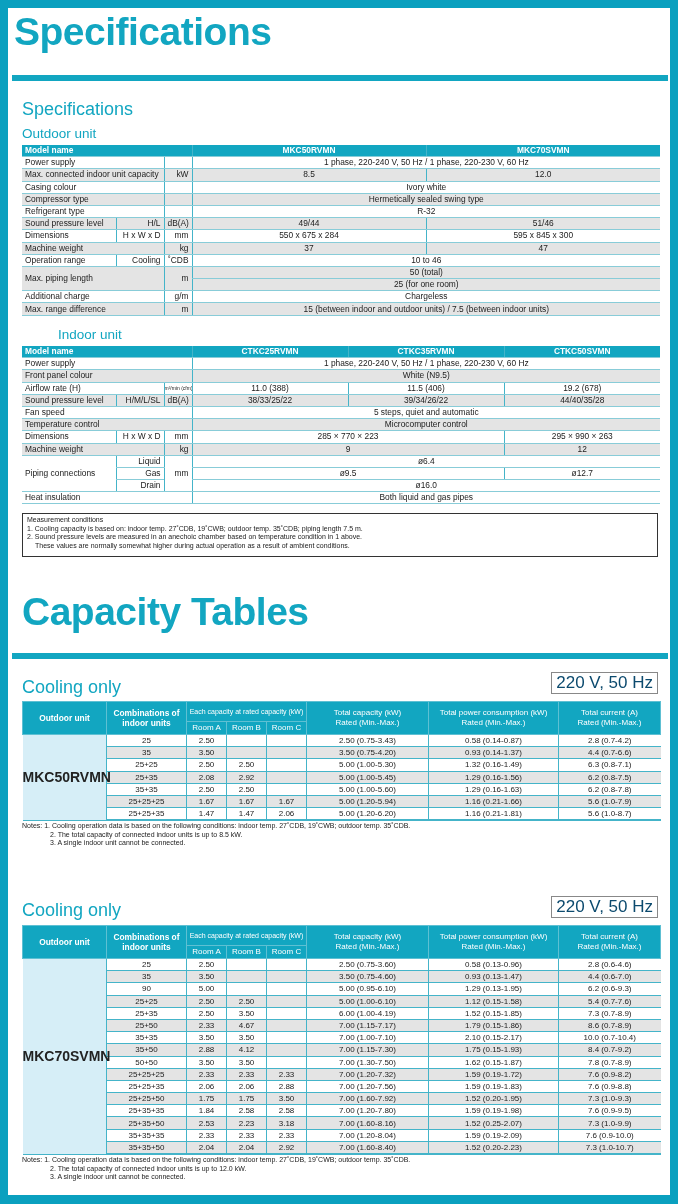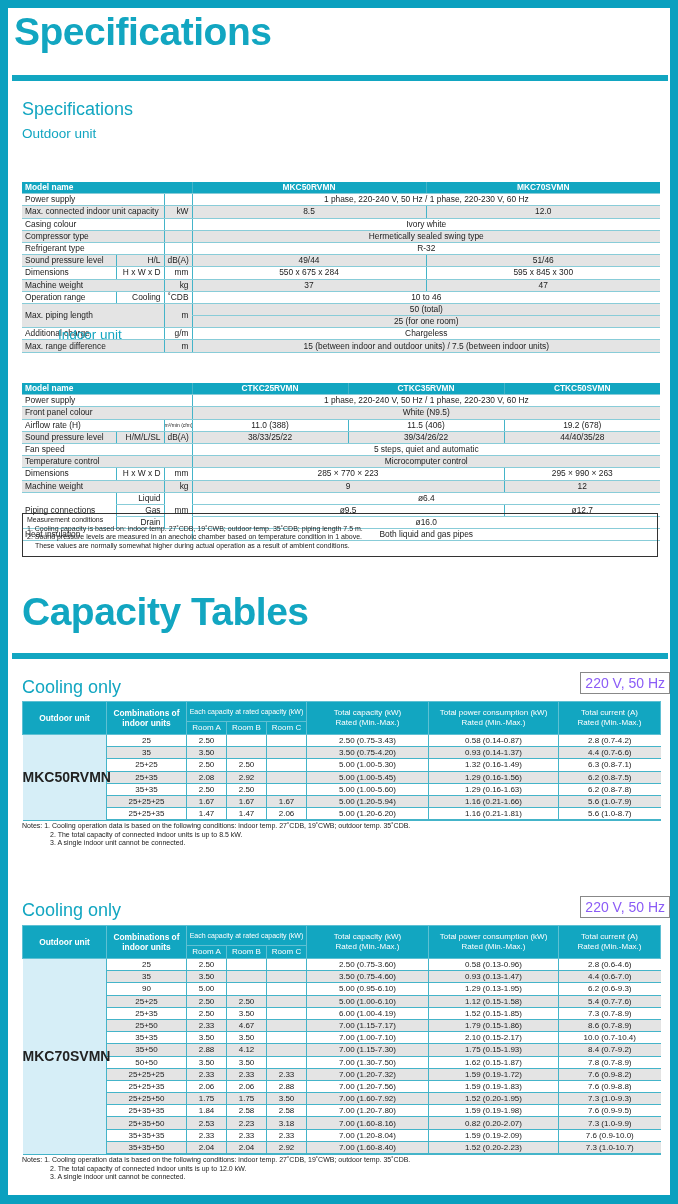--- a/index.html
+++ b/index.html
@@ -3,31 +3,31 @@
 <meta charset="utf-8">
 <style>
   html,body{margin:0;padding:0;background:#fff;}
   body{width:678px;height:1204px;overflow:hidden;font-family:"Liberation Sans",sans-serif;color:#222;}
   .frame{position:absolute;left:0;top:0;width:678px;height:1204px;box-sizing:border-box;border-left:8px solid #0aa0bf;border-right:8px solid #0aa0bf;border-top:8px solid #0aa0bf;}
   .sec-title{position:absolute;left:14px;font-weight:bold;color:#12a6c1;font-size:39px;letter-spacing:-0.5px;}
   .sec-bar{position:absolute;left:12px;width:656px;height:6px;background:#12a6c1;}
   .sub-title{position:absolute;left:22px;color:#12a6c1;font-size:18px;}
   .sub-sub{position:absolute;left:22px;color:#12a6c1;font-size:13.5px;}
   table{border-collapse:collapse;position:absolute;}
-  .spec{left:22px;width:638px;font-size:8.4px;table-layout:fixed;margin-top:37px;}
+  .spec{left:22px;width:638px;font-size:8.4px;table-layout:fixed;}
   .spec td{height:11.2px;padding:0 3px;border-bottom:1px solid #88ccd8;white-space:nowrap;overflow:hidden;line-height:11px;}
   .spec tr:nth-child(odd) td{background:#ffffff;}
   .spec tr.alt td{background:#e4e4e4;}
   .spec tr.head td{background:#12a6c1;color:#fff;font-weight:bold;}
   .spec td.v{text-align:center;border-left:1px solid #44b4c9;}
   .spec td.c{text-align:right;}
   .spec td.bl{border-left:1px solid #44b4c9;}
   .box{position:absolute;left:22px;top:513px;width:636px;height:44px;border:1px solid #333;font-size:7px;line-height:8.5px;padding:2px 4px;box-sizing:border-box;}
   .box div{white-space:nowrap;}
-  .volt{position:absolute;right:8px;border:1px solid #888;color:#8b5cf6;font-size:14px;padding:0 4px;height:20px;line-height:20px;}
+  .volt{position:absolute;right:20px;border:1px solid #888;color:#0c4a6e;font-size:17px;padding:0 4px;height:20px;line-height:20px;}
   .cap{left:22px;width:638px;font-size:8px;table-layout:fixed;}
   .cap th{background:#12a6c1;color:#fff;font-weight:normal;border:1px solid #5ec0d3;text-align:center;padding:0;line-height:10px;}
   .cap th.b{font-weight:bold;font-size:8.4px;}
   .cap th.sm{font-size:7px;}
   .cap td{height:11.2px;padding:0;text-align:center;border-left:1px solid #44b4c9;border-bottom:1px solid #44b4c9;line-height:11px;white-space:nowrap;}
   .cap tr.alt td{background:#e4e4e4;}
   .cap td.model{background:#d6eef7 !important;font-weight:bold;font-size:14px;border-left:none;}
   .cap tr:last-child td{border-bottom:2px solid #44b4c9;}
   .notes{position:absolute;left:22px;font-size:7px;line-height:8.5px;}
   .notes .ind{padding-left:28px;}
@@ -490,21 +490,21 @@
         <td>7.00 (1.20-7.80)</td>
         <td>1.59 (0.19-1.98)</td>
         <td>7.6 (0.9-9.5)</td>
       </tr>
       <tr class="alt">
         <td>25+35+50</td>
         <td>2.53</td>
         <td>2.23</td>
         <td>3.18</td>
         <td>7.00 (1.60-8.16)</td>
-        <td>0.82 (0.20-2.07)</td>
+        <td>1.52 (0.25-2.07)</td>
         <td>7.3 (1.0-9.9)</td>
       </tr>
       <tr>
         <td>35+35+35</td>
         <td>2.33</td>
         <td>2.33</td>
         <td>2.33</td>
         <td>7.00 (1.20-8.04)</td>
         <td>1.59 (0.19-2.09)</td>
         <td>7.6 (0.9-10.0)</td>

